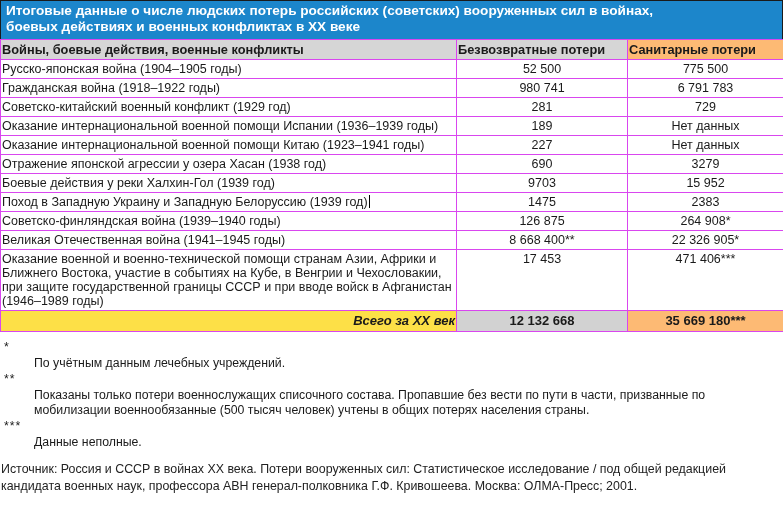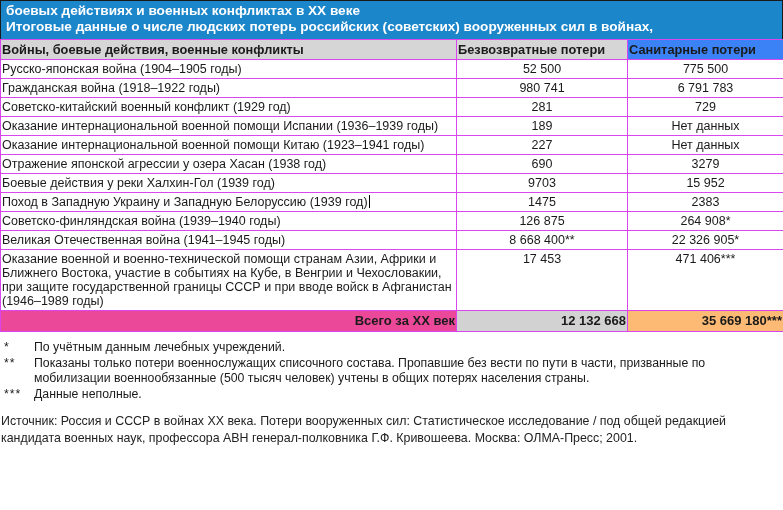--- a/index.html
+++ b/index.html
@@ -38,65 +38,65 @@
     background: #d6d6d6;
     text-align: left;
     font-size: 12.8px;
     padding-top: 2.5px; padding-bottom: 2.5px;
   }
   td.num { text-align: center; }
   tr.total-row td {
     background: #d2d2d2;
     font-weight: bold;
     font-size: 13px;
-    padding-top: 3px; padding-bottom: 3px; text-align: right;
+    padding-top: 3px; padding-bottom: 3px;
   }
   tr.total-row td.label { text-align: right; }
   .caret {
     display: inline-block;
     width: 1px; height: 13px;
     background: #000;
     margin-left: 1px;
     vertical-align: -2px;
   }
   .footnotes {
     margin-top: 8px;
     font-size: 12.3px;
     line-height: 15px;
   }
   .footnote { display: flex; margin-bottom: 1px; }
   .footnote .marker { flex: none; width: 30px; padding-left: 4px; letter-spacing: 1px; }
-  .footnote .fn-text { flex: 1; padding-right: 6px; }
+  .footnote .fn-text { flex: 1; padding-right: 6px; margin-top: 16px; }
   .source {
     margin-top: 11px;
     font-size: 12.4px;
     line-height: 16.5px;
     padding: 0 2px 0 1px;
     color: #222222;
   }
 </style>
 </head>
 <body>
 
 <div class="banner" style="background: rgb(28, 134, 203); color: rgb(255, 255, 255);">
+  <div>Итоговые данные о числе людских потерь российских (советских) вооруженных сил в войнах,</div>
   <div>боевых действиях и военных конфликтах в XX веке</div>
-  <div>Итоговые данные о числе людских потерь российских (советских) вооруженных сил в войнах,</div>
 </div>
 
 <table class="losses">
   <colgroup>
     <col style="width:456px">
     <col style="width:171px">
     <col style="width:156px">
   </colgroup>
   <thead>
     <tr>
       <th style="background: rgb(214, 214, 214);">Войны, боевые действия, военные конфликты</th>
       <th style="background: rgb(214, 214, 214);">Безвозвратные потери</th>
-      <th style="background: #3b82f6;">Санитарные потери</th>
+      <th style="background: #fdba74;">Санитарные потери</th>
     </tr>
   </thead>
   <tbody>
       <tr>
         <td>Русско-японская война (1904–1905 годы)</td>
         <td class="num">52 500</td>
         <td class="num">775 500</td>
       </tr>
       <tr>
         <td>Гражданская война (1918–1922 годы)</td>
@@ -144,21 +144,21 @@
         <td class="num">22 326 905*</td>
       </tr>
       <tr>
         <td>Оказание военной и военно-технической помощи странам Азии, Африки и Ближнего Востока, участие в событиях на Кубе, в Венгрии и Чехословакии, при защите государственной границы СССР и при вводе войск в Афганистан (1946–1989 годы)</td>
         <td class="num">17 453</td>
         <td class="num">471 406***</td>
       </tr>
     </tbody>
   <tfoot>
     <tr class="total-row">
-      <td class="label" style="background: #ec4899;">Всего за XX век</td>
+      <td class="label" style="background: #fde047; font-style: italic;">Всего за XX век</td>
       <td class="num" style="background: rgb(210, 210, 210);">12 132 668</td>
       <td class="num" style="background: #fdba74;">35 669 180***</td>
     </tr>
   </tfoot>
 </table>
 
 <div class="footnotes">
   <div class="footnote">
     <span class="marker">*</span>
     <span class="fn-text">По учётным данным лечебных учреждений.</span>

